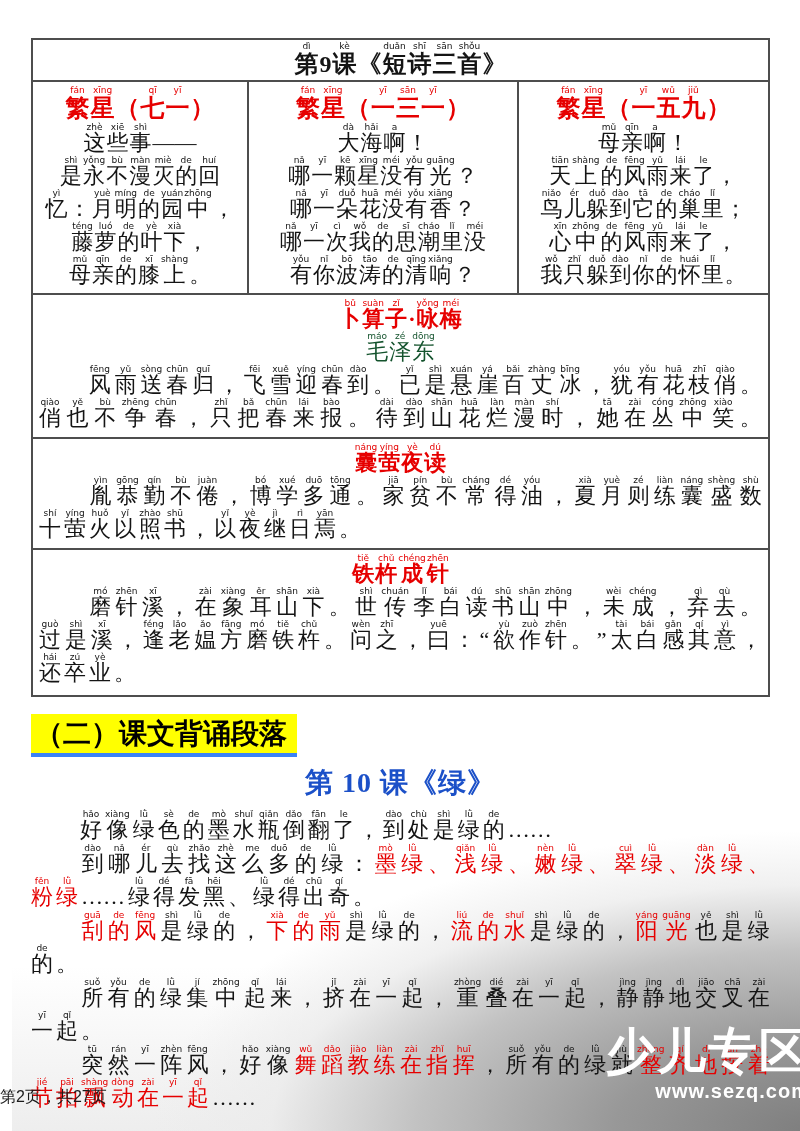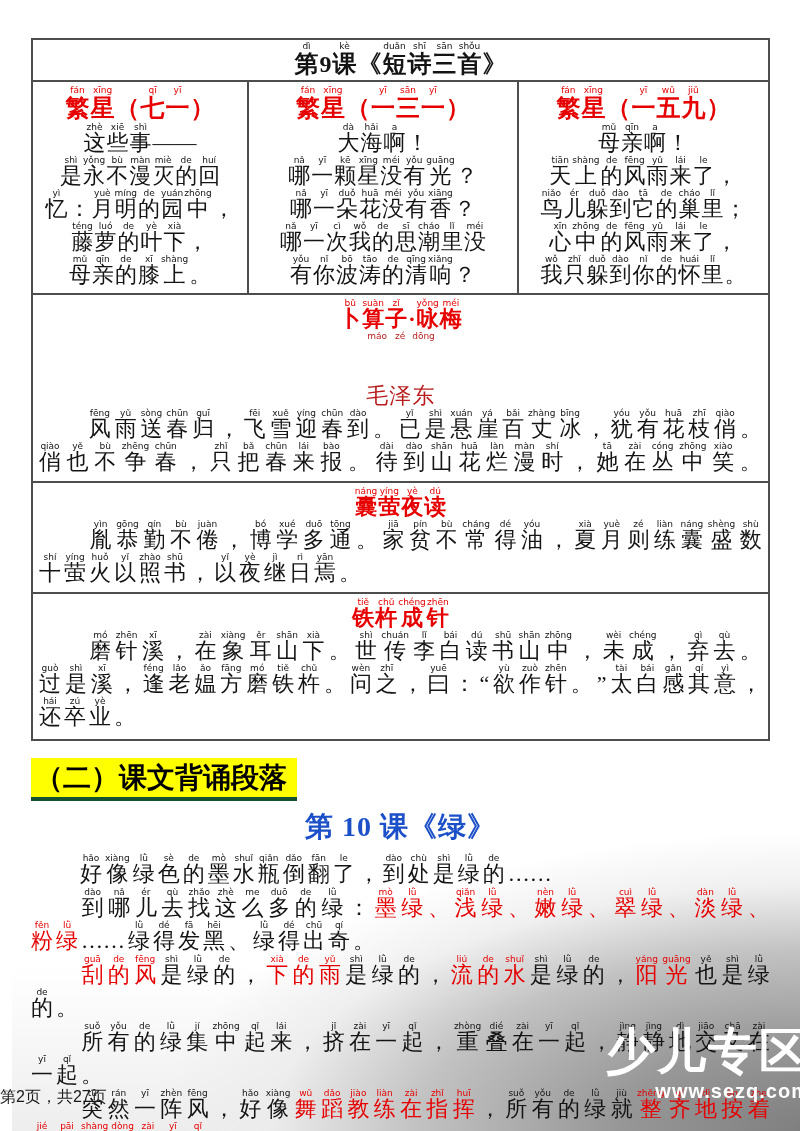--- a/index.html
+++ b/index.html
@@ -13,42 +13,42 @@
 
   
   .line{display:flex;flex-wrap:nowrap;align-items:flex-end;margin:0 0 1px 0;}
   .line.justify{justify-content:space-between;}
   .line.center{justify-content:center;gap:1px;}
   .line.left{justify-content:flex-start;gap:3px;}
   .ind{flex:0 0 46px;width:46px;}
   .ch{display:inline-flex;flex-direction:column;align-items:center;flex:0 0 auto;}
   .pin{height:10px;line-height:10px;font-size:9px;font-family:"DejaVu Sans","Liberation Sans",sans-serif;white-space:nowrap;}
   .han{font-size:22px;line-height:22px;white-space:nowrap;}
-  .c-black{color:#141414;} .c-red{color:#e60000;} .c-blue{color:#b91c1c;gap:44px;}
+  .c-black{color:#141414;} .c-red{color:#e60000;} .c-blue{color:#14532d;}
 
   .t24 .han{font-size:24px;line-height:25px;} .t24 .pin{height:11px;}
   .tbold .han{font-weight:bold;}
 
   
   .table{border:2px solid #4d4d4d;}
   .row-title{border-bottom:2px solid #4d4d4d;padding:1px 0 2px 0;}
   .row-poems{display:flex;border-bottom:2px solid #4d4d4d;}
   .pcol{padding:3px 3px 6px 3px;box-sizing:border-box;}
   .pcol1{width:29.4%;border-right:2px solid #4d4d4d;}
   .pcol2{width:36.7%;border-right:2px solid #4d4d4d;}
   .pcol3{width:33.9%;}
   .row-sec{border-bottom:2px solid #4d4d4d;padding:3px 6px 7px 6px;}
   .row-sec.last{border-bottom:none;padding-bottom:10px;}
   .sec-title{margin-bottom:1px;}
 
   
   .h2wrap{margin-top:17px;}
   .h2{display:inline-block;background:#ffff00;padding:3px 10px 2px 4px;
       font-size:28px;font-weight:bold;line-height:34px;color:#000;
-      border-bottom:4px solid #14532d;}
+      border-bottom:4px solid #3b82f6;}
   .l10title{margin-top:9px;text-align:center;font-size:28px;line-height:34px;color:#1b50c8;font-weight:bold;letter-spacing:1px;}
   .paras{margin-top:9px;}
   .para{margin-bottom:2px;}
 
   
   .footer{position:absolute;left:0;top:1087px;width:678px;text-align:left;z-index:1;
           font-size:16px;color:#1a1a1a;font-family:Liberation Sans, sans-serif;}
   .wm{position:absolute;right:2px;top:1026px;z-index:2;text-align:right;color:#ffffff;
       font-family:"Liberation Sans","DejaVu Sans",sans-serif;}
   .wm-brand{font-size:49px;line-height:50px;font-weight:900;letter-spacing:2px;white-space:nowrap;}

